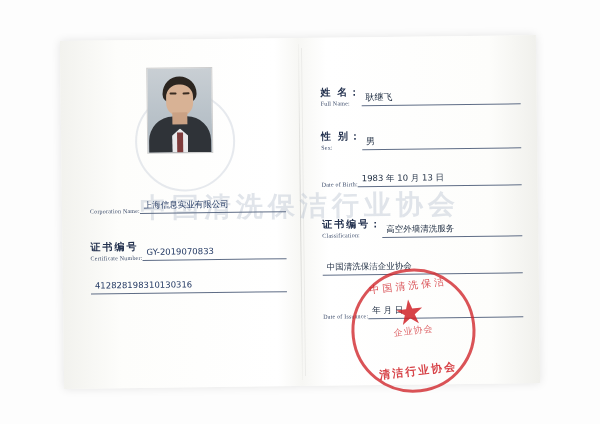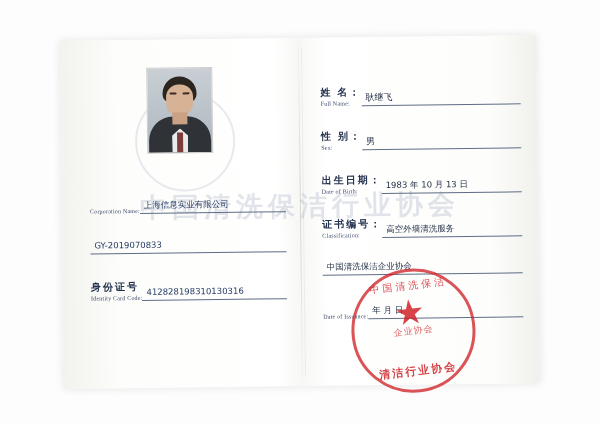--- a/index.html
+++ b/index.html
@@ -185,28 +185,28 @@
       </div>
 
       <div class="row" id="row-corp">
         <span class="lbl">
           <span class="en">Corporation Name:</span>
         </span>
         <span class="val hand sm">上海信息实业有限公司</span>
       </div>
 
       <div class="row" id="row-cert">
+        <span class="lbl">
+          <span class="cn">证书编号</span>
+          <span class="en">Certificate Number:</span>
+        </span>
         <span class="val hand sm">GY-2019070833</span>
       </div>
 
       <div class="row" id="row-idc">
-        <span class="lbl">
-          <span class="cn">身份证号</span>
-          <span class="en">Identity Card Code:</span>
-        </span>
         <span class="val hand sm">412828198310130316</span>
       </div>
 
     </div>
 
     <div class="page right">
 
       <div class="row" id="row-name">
         <span class="lbl">
           <span class="cn">姓 名：</span>
@@ -218,21 +218,20 @@
       <div class="row" id="row-sex">
         <span class="lbl">
           <span class="cn">性 别：</span>
           <span class="en">Sex:</span>
         </span>
         <span class="val">男</span>
       </div>
 
       <div class="row" id="row-birth">
         <span class="lbl">
-          <span class="cn">出生日期：</span>
           <span class="en">Date of Birth:</span>
         </span>
         <span class="val sm">1983 年 10 月 13 日</span>
       </div>
 
       <div class="row" id="row-class">
         <span class="lbl">
           <span class="cn">证书编号：</span>
           <span class="en">Classification:</span>
         </span>

